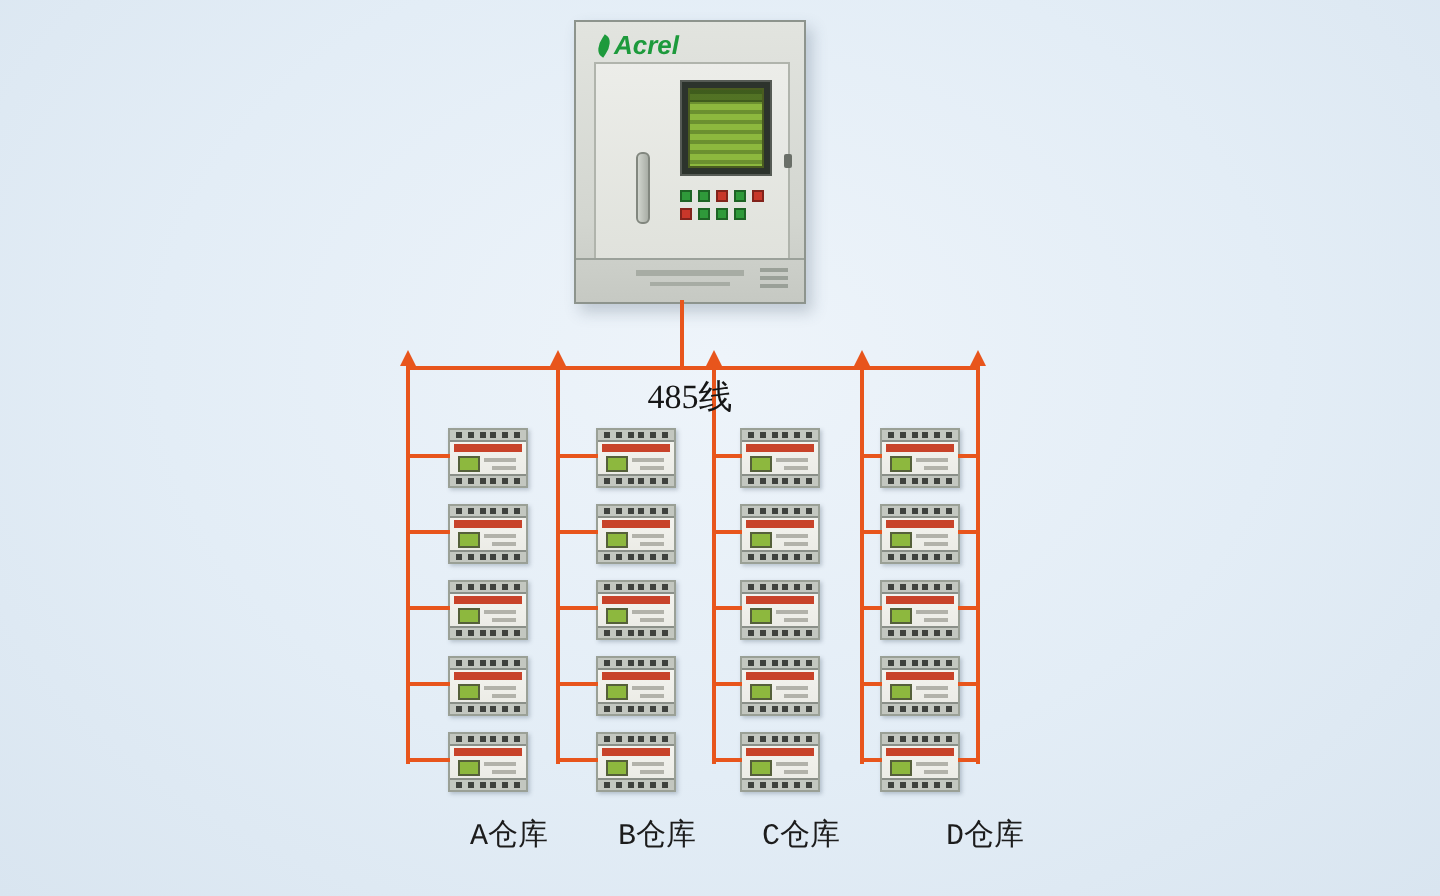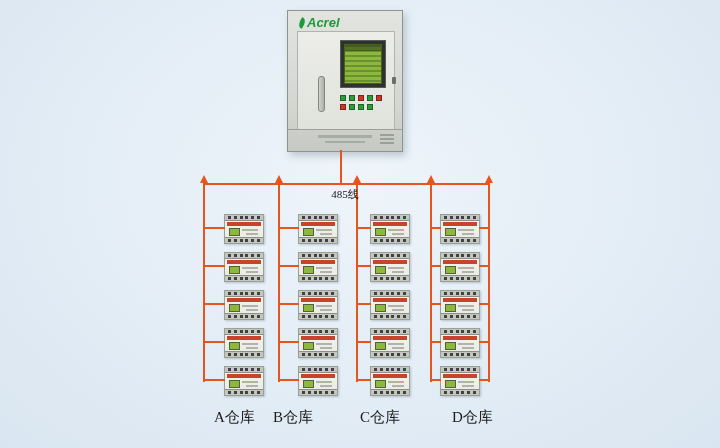--- a/index.html
+++ b/index.html
@@ -38,43 +38,43 @@
   .nameplate i:nth-child(2){left:37px;top:130px;width:40px;height:2px;}
   .vents i{position:absolute;display:block;background:#9aa098;height:2px;width:14px;right:8px;}
   .vents i:nth-child(1){top:123px}.vents i:nth-child(2){top:127px}.vents i:nth-child(3){top:131px}
   .lock-dot{position:absolute;right:6px;top:66px;width:4px;height:7px;background:#6a6f68;border-radius:1px;}
   
   .line{position:absolute;background:var(--accent);}
   .arrow-up{position:absolute;width:0;height:0;
     border-left:4px solid transparent;border-right:4px solid transparent;
     border-bottom:8px solid var(--accent);}
   .bus-label{position:absolute;left:295px;top:187px;width:100px;text-align:center;
-    font-family:"Liberation Serif","DejaVu Serif",serif;font-size:11px;color:#161616;}
+    font-family:"Liberation Serif","DejaVu Serif",serif;font-size:17px;color:#161616;}
   
   .col{position:absolute;top:214px;width:40px;}
   .device{position:relative;width:40px;height:30px;margin-bottom:8px;
     background:linear-gradient(180deg,#f6f6f2,#e9e9e3);
     border:1px solid #9aa096;box-sizing:border-box;box-shadow:1px 1px 2px rgba(40,60,80,.25);}
   #col-0 .device::before{content:"";position:absolute;left:-21px;top:12px;width:21px;height:2px;background:var(--accent);}
   #col-1 .device::before{content:"";position:absolute;left:-20px;top:12px;width:20px;height:2px;background:var(--accent);}
   #col-2 .device::before{content:"";position:absolute;left:-14px;top:12px;width:14px;height:2px;background:var(--accent);}
   #col-3 .device::before{content:"";position:absolute;left:-10px;top:12px;width:10px;height:2px;background:var(--accent);}
   #col-3 .device::after{content:"";position:absolute;right:-9px;top:12px;width:9px;height:2px;background:var(--accent);}
   .term{height:5px;background:#c3c7c0;border-bottom:1px solid #8a8f88;
     display:flex;justify-content:space-evenly;align-items:center;}
   .term i{width:3px;height:3px;background:#3f423e;display:block;}
   .term.bot{position:absolute;bottom:0;left:0;right:0;border-bottom:none;border-top:1px solid #8a8f88;}
   .stripe{height:4px;background:#c8432a;margin:1px 2px 0;}
   .mid{position:relative;height:10px;margin:1px 3px;}
   .mini-lcd{position:absolute;left:1px;top:1px;width:9px;height:6px;background:var(--lcd);border:1px solid #55603a;}
   .tline{position:absolute;right:2px;top:2px;width:16px;height:2px;background:#b2b2aa;}
   .tline.short{top:6px;width:12px;}
   
-  .col-label{position:absolute;top:408px;width:60px;text-align:left;
-    font-family:Liberation Serif, serif;font-size:15px;color:#1c1c1c;}
+  .col-label{position:absolute;top:408px;width:60px;text-align:right;
+    font-family:Liberation Mono, monospace;font-size:15px;color:#1c1c1c;}
 </style>
 </head>
 <body>
 
 <div class="stage" style="--accent: #e8551c; --brand: #1d9a3c; --lcd: #8db83e;">
 
   <div class="cabinet">
     <div class="brand">
       <span class="leaf"></span>
       <span>Acrel</span>
@@ -627,17 +627,17 @@
           <i></i>
           <i></i>
           <i></i>
           <i></i>
           <i></i>
         </div>
   </div>
 </div>
 
   <div class="col-label" style="left:214px;">A仓库</div>
-  <div class="col-label" style="left:273px;">B仓库</div>
+  <div class="col-label" style="left:288px;">B仓库</div>
   <div class="col-label" style="left:360px;">C仓库</div>
   <div class="col-label" style="left:452px;">D仓库</div>
 
 </div>
 
 </body></html>

